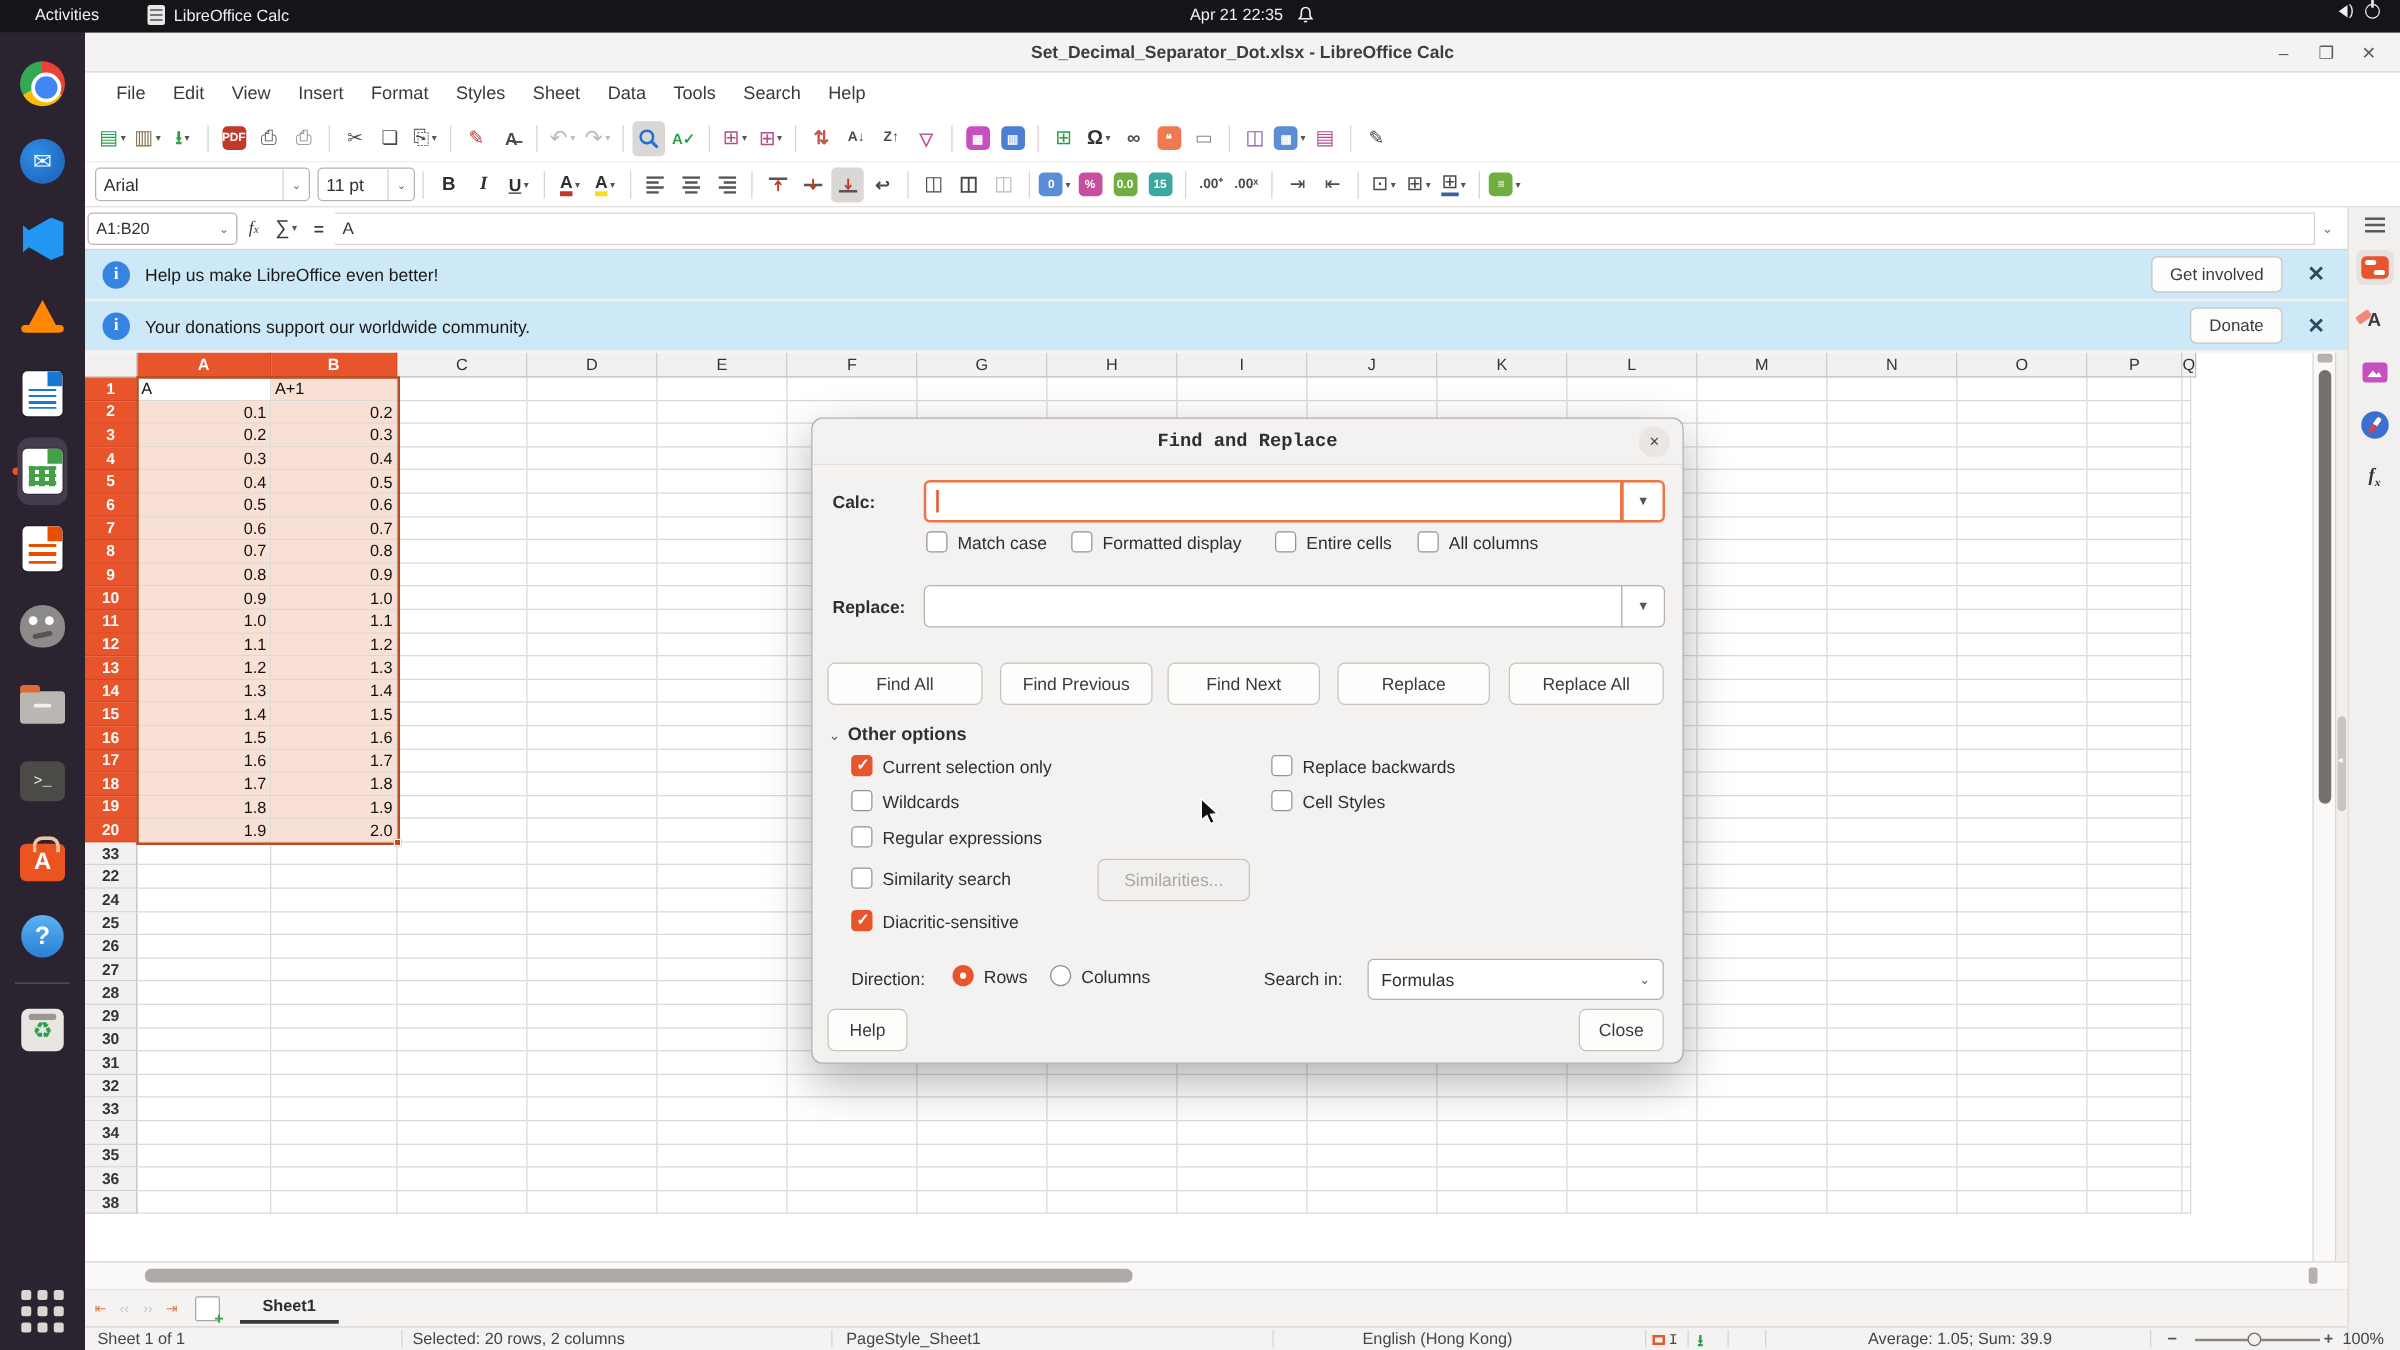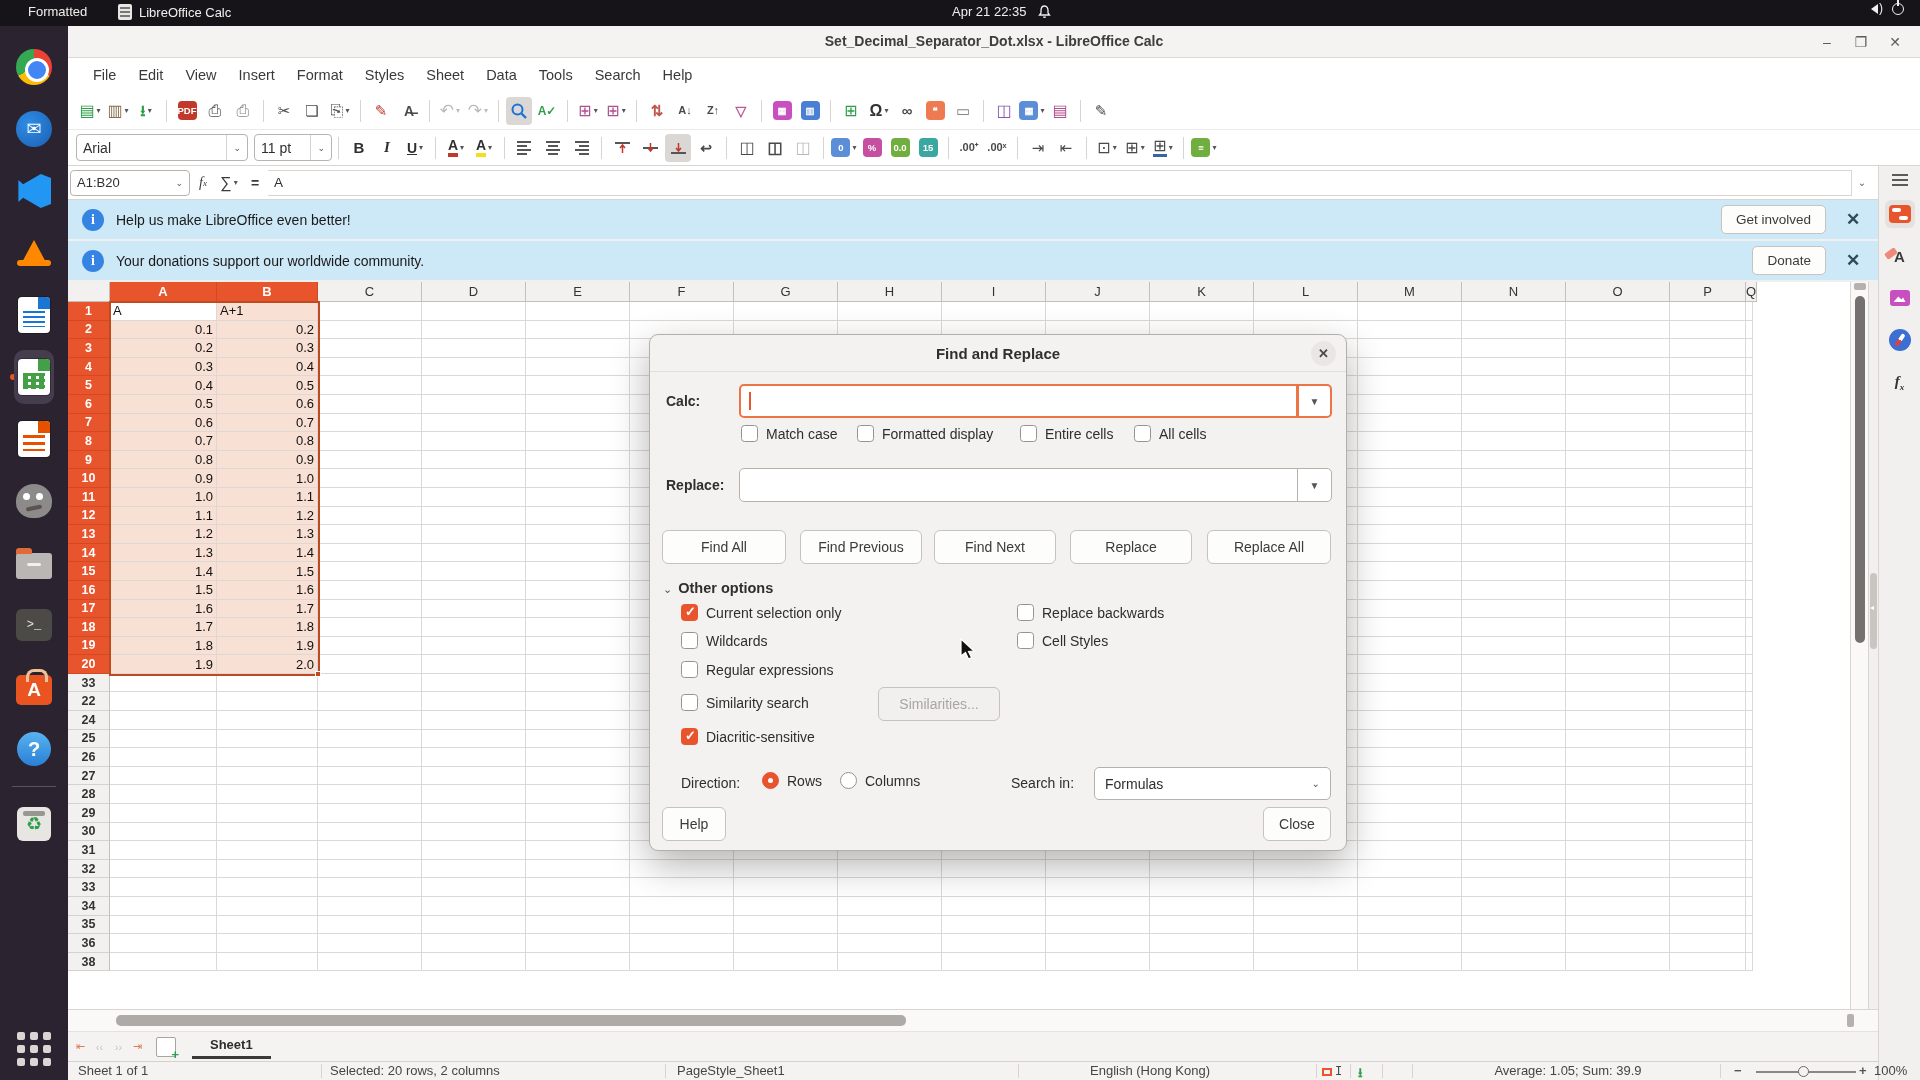--- a/index.html
+++ b/index.html
@@ -146,21 +146,21 @@
   .stylesico { font-size:15px; color:#3a3a3a; font-weight:bold; position:relative; }
   .stylesico::before { content:""; position:absolute; left:-9px; top:2px; width:12px; height:7px; background:#ef8a7a; border-radius:2px; transform:rotate(-35deg); }
   .galico { width:20px; height:16px; background:#c74fc0; border-radius:3px; position:relative; }
   .galico::after { content:""; position:absolute; left:4px; top:4px; right:4px; bottom:4px; background:#fff; clip-path:polygon(0 100%,40% 30%,65% 70%,80% 45%,100% 100%); }
   .navico { width:22px; height:22px; border-radius:50%; background:#3c6fd1; position:relative; }
   .navico::after { content:""; position:absolute; left:9px; top:4px; width:4px; height:14px; background:linear-gradient(#fff 50%,#e04040 50%); transform:rotate(35deg); border-radius:2px; }
   .fxico { font-style:italic; font-weight:bold; color:#333; font-size:15px; font-family:"Liberation Serif",serif; }
 
   
   .dialog { position:absolute; left:649px; top:334px; width:698px; height:517px; background:#f4f2f0; border:1px solid #b4afab; border-radius:9px; box-shadow:0 14px 38px rgba(0,0,0,.3); z-index:60; }
-  .dlg-title { height:37px; border-bottom:1px solid #e2dedb; position:relative; display:flex; align-items:center; justify-content:center; font-weight:bold; font-size:15px; color:#2f2f2f; }
+  .dlg-title { height:37px; border-bottom:1px solid #e2dedb; position:relative; display:flex; align-items:center; justify-content:center; font-weight:bold; font-size:15px; color:#2f2f2f;font-family:Liberation Mono, monospace; }
   .dlg-x { position:absolute; right:10px; top:6px; width:25px; height:25px; border-radius:50%; background:#e9e6e4; display:flex; align-items:center; justify-content:center; font-size:13px; color:#4a4a4a; }
   .dlg-label { position:absolute; font-weight:bold; color:#2f2f2f; }
   .dlg-input { position:absolute; height:34px; background:#fff; border:1px solid #b5b1ad; border-radius:5px 0 0 5px; display:flex; align-items:center; padding-left:8px; }
   .dlg-input.focused { border:2px solid #ee7445; }
   .caret { width:2px; height:18px; background:#e8542c; }
   .combo-btn { position:absolute; width:35px; height:34px; background:#fff; border:1px solid #b5b1ad; border-radius:0 5px 5px 0; display:flex; align-items:center; justify-content:center; font-size:10px; color:#555; }
   .combo-btn.focused { border:2px solid #ee7445; }
   .cbx { display:flex; align-items:center; gap:8px; position:absolute; font-size:14px; color:#2e2e2e; white-space:nowrap; }
   .box { width:17px; height:17px; background:#fff; border:1px solid #98938f; border-radius:3.5px; flex:0 0 auto; }
   .box.ck { background:#e8542c; border-color:#e8542c; position:relative; }
@@ -175,21 +175,21 @@
   .rlabel { position:absolute; font-size:14px; color:#2e2e2e; }
   .dd-select { position:absolute; height:33px; background:#fff; border:1px solid #b5b1ad; border-radius:5px; display:flex; align-items:center; padding:0 10px; font-size:14px; color:#2e2e2e; }
   .dd-select .chev { margin-left:auto; font-size:10px; color:#555; }
 
   .cursor { position:absolute; z-index:70; }
 </style>
 </head>
 <body>
 
 <div class="topbar">
-  <span class="activities">Formatted</span>
+  <span class="activities">Activities</span>
   <span class="appname">
     <span class="appicon16"></span>
     <span>LibreOffice Calc</span>
   </span>
   <span class="clockwrap">
     <span>Apr 21 22:35</span>
     <svg width="13" height="14" viewBox="0 0 13 14">
         <path d="M6.5 1 C4 1 3 3 3 5.5 L3 8 L1.5 10 L11.5 10 L10 8 L10 5.5 C10 3 9 1 6.5 1 Z" fill="none" stroke="#f1efee" stroke-width="1.3"></path>
         <path d="M5 11.5 a1.5 1.5 0 0 0 3 0" fill="#f1efee"></path>
       </svg>
@@ -1445,21 +1445,21 @@
       <label class="cbx" style="left:207px;top:90px">
         <span class="box"></span>
         <span>Formatted display</span>
       </label>
       <label class="cbx" style="left:370px;top:90px">
         <span class="box"></span>
         <span>Entire cells</span>
       </label>
       <label class="cbx" style="left:484px;top:90px">
         <span class="box"></span>
-        <span>All cells</span>
+        <span>All columns</span>
       </label>
     </div>
 
   <span class="dlg-label" style="left:16px;top:142px">Replace:</span>
   <div class="dlg-input" style="left:89px;top:133px;width:559px"></div>
   <div class="combo-btn" style="left:647px;top:133px">▼</div>
 
   <div id="action-buttons">
       <div class="dlg-btn" style="left:12px;top:195px;width:124px">Find All</div>
       <div class="dlg-btn" style="left:150px;top:195px;width:122px">Find Previous</div>

